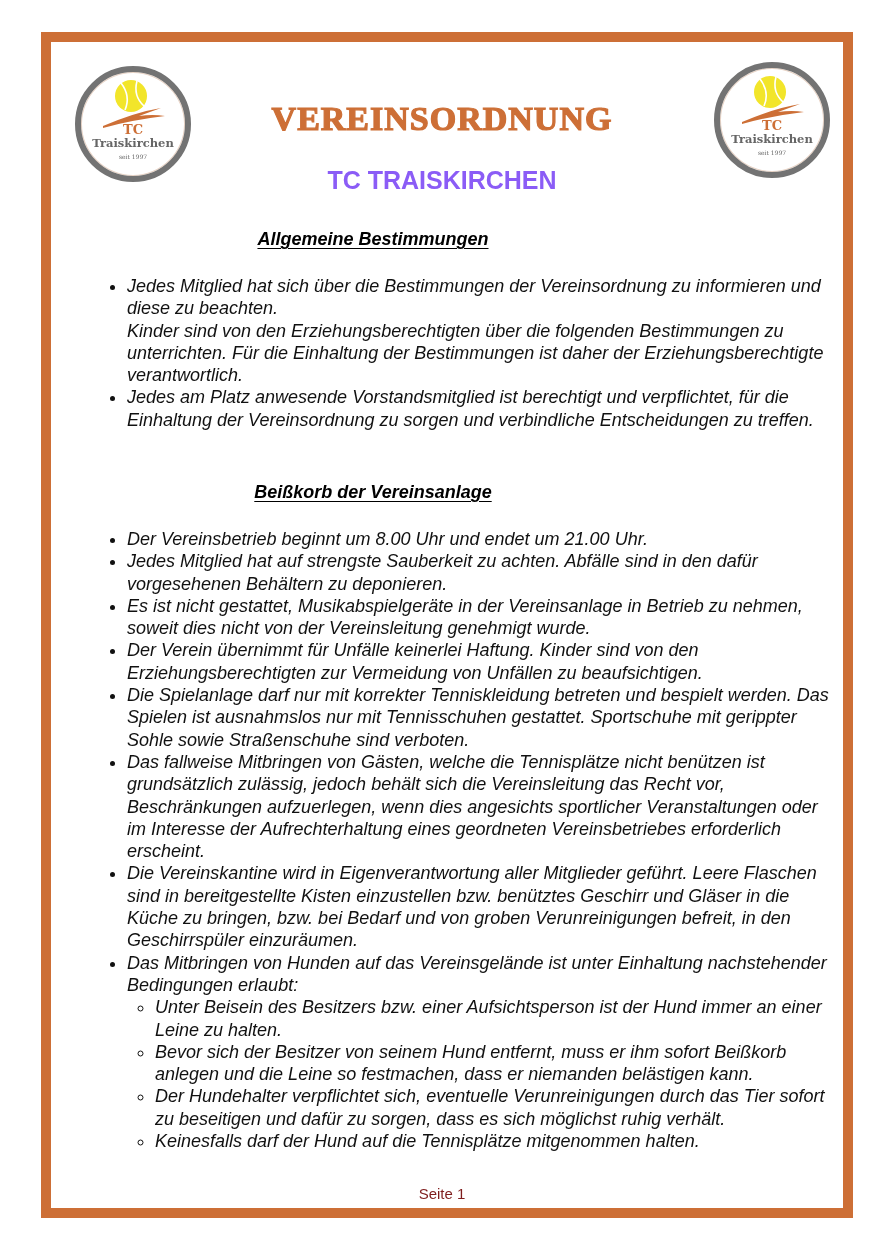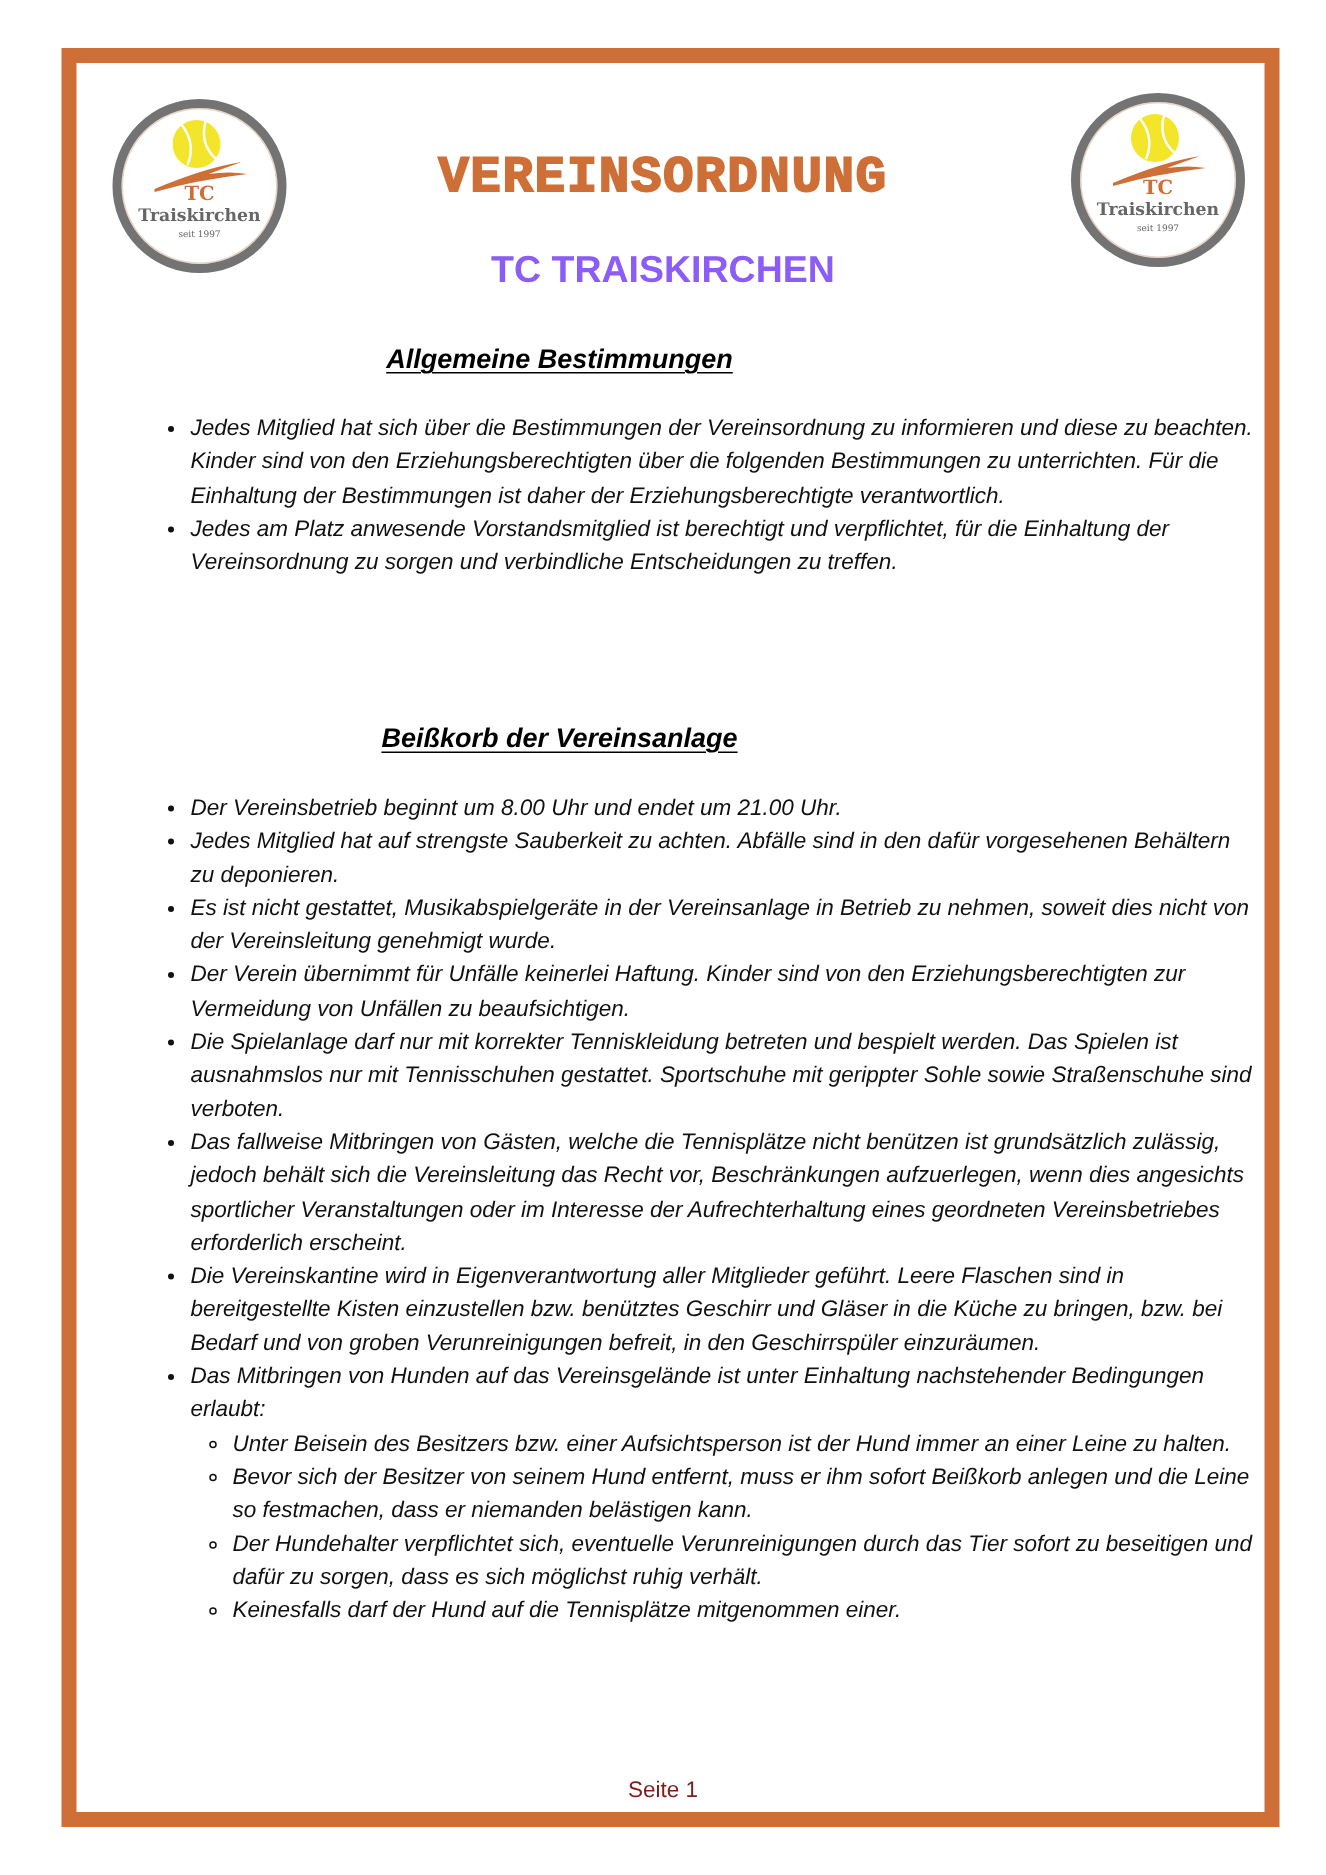--- a/index.html
+++ b/index.html
@@ -2,24 +2,24 @@
 <html><head>
 <meta charset="utf-8">
 <style>
   html, body { margin:0; padding:0; background:#ffffff; }
   body { width:884px; height:1250px; position:relative; overflow:hidden; font-family:"DejaVu Sans", sans-serif; color:#111; }
   .frame { position:absolute; left:41px; top:32px; width:792px; height:1166px; border:10px solid #cd6f36; background:#fff; }
   .logo { position:absolute; width:104px; height:104px; border-radius:50%; border:6px solid #737373; background:#fff; box-shadow:0 0 0 1px #e8d3c5 inset; }
   .logo.left { left:75px; top:66px; }
   .logo.right { left:714px; top:62px; }
   .logo svg { position:absolute; left:0; top:0; }
-  .title { position:absolute; left:0; width:884px; top:100px; text-align:center; font-family:Liberation Mono, monospace; font-weight:900; font-size:34px; letter-spacing:1px; color:#cd6f36; -webkit-text-stroke:1.2px #cd6f36; }
+  .title { position:absolute; left:0; width:884px; top:100px; text-align:center; font-family:Liberation Serif, serif; font-weight:900; font-size:34px; letter-spacing:1px; color:#cd6f36; -webkit-text-stroke:1.2px #cd6f36; }
   .subtitle { position:absolute; left:0; width:884px; top:166px; text-align:center; font-family:"Liberation Sans", sans-serif; font-weight:700; font-size:25px; color:#8b5cf6; }
   .section-heading { position:absolute; left:0; width:746px; text-align:center; font-family:"Liberation Sans", sans-serif; font-weight:700; font-style:italic; font-size:18px; text-decoration:underline; text-underline-offset:3px; color:#000; }
-  ul.list { position:absolute; left:105px; width:712px; margin:0; padding:0 0 0 22px; font-family:"Liberation Sans", sans-serif; font-style:italic; font-size:15px; line-height:22.3px; color:#111; }
+  ul.list { position:absolute; left:105px; width:712px; margin:0; padding:0 0 0 22px; font-family:"Liberation Sans", sans-serif; font-style:italic; font-size:18px; line-height:22.3px; color:#111; }
   ul.list li { margin:0; padding:0; }
   ul.sub { list-style-type:circle; margin:0; padding:0 0 0 28px; }
   .page-num { position:absolute; left:0; width:884px; top:1185px; text-align:center; font-family:"Liberation Sans", sans-serif; font-size:15px; color:#7f1d1d; }
 </style>
 </head>
 <body>
 
 <div class="frame"></div>
 
 <div class="logo left">
@@ -66,18 +66,18 @@
   <li><span>Der Verein übernimmt für Unfälle keinerlei Haftung. Kinder sind von den Erziehungsberechtigten zur Vermeidung von Unfällen zu beaufsichtigen.</span></li>
   <li><span>Die Spielanlage darf nur mit korrekter Tenniskleidung betreten und bespielt werden. Das Spielen ist ausnahmslos nur mit Tennisschuhen gestattet. Sportschuhe mit gerippter Sohle sowie Straßenschuhe sind verboten.</span></li>
   <li><span>Das fallweise Mitbringen von Gästen, welche die Tennisplätze nicht benützen ist grundsätzlich zulässig, jedoch behält sich die Vereinsleitung das Recht vor, Beschränkungen aufzuerlegen, wenn dies angesichts sportlicher Veranstaltungen oder im Interesse der Aufrechterhaltung eines geordneten Vereinsbetriebes erforderlich erscheint.</span></li>
   <li><span>Die Vereinskantine wird in Eigenverantwortung aller Mitglieder geführt. Leere Flaschen sind in bereitgestellte Kisten einzustellen bzw. benütztes Geschirr und Gläser in die Küche zu bringen, bzw. bei Bedarf und von groben Verunreinigungen befreit, in den Geschirrspüler einzuräumen.</span></li>
   <li>
     <span>Das Mitbringen von Hunden auf das Vereinsgelände ist unter Einhaltung nachstehender Bedingungen erlaubt:</span>
     <ul class="sub">
       <li><span>Unter Beisein des Besitzers bzw. einer Aufsichtsperson ist der Hund immer an einer Leine zu halten.</span></li>
       <li><span>Bevor sich der Besitzer von seinem Hund entfernt, muss er ihm sofort Beißkorb anlegen und die Leine so festmachen, dass er niemanden belästigen kann.</span></li>
       <li><span>Der Hundehalter verpflichtet sich, eventuelle Verunreinigungen durch das Tier sofort zu beseitigen und dafür zu sorgen, dass es sich möglichst ruhig verhält.</span></li>
-      <li><span>Keinesfalls darf der Hund auf die Tennisplätze mitgenommen einer.</span></li>
+      <li><span>Keinesfalls darf der Hund auf die Tennisplätze mitgenommen halten.</span></li>
     </ul>
   </li>
 </ul>
 
 <div class="page-num">Seite 1</div>
 
 </body></html>

